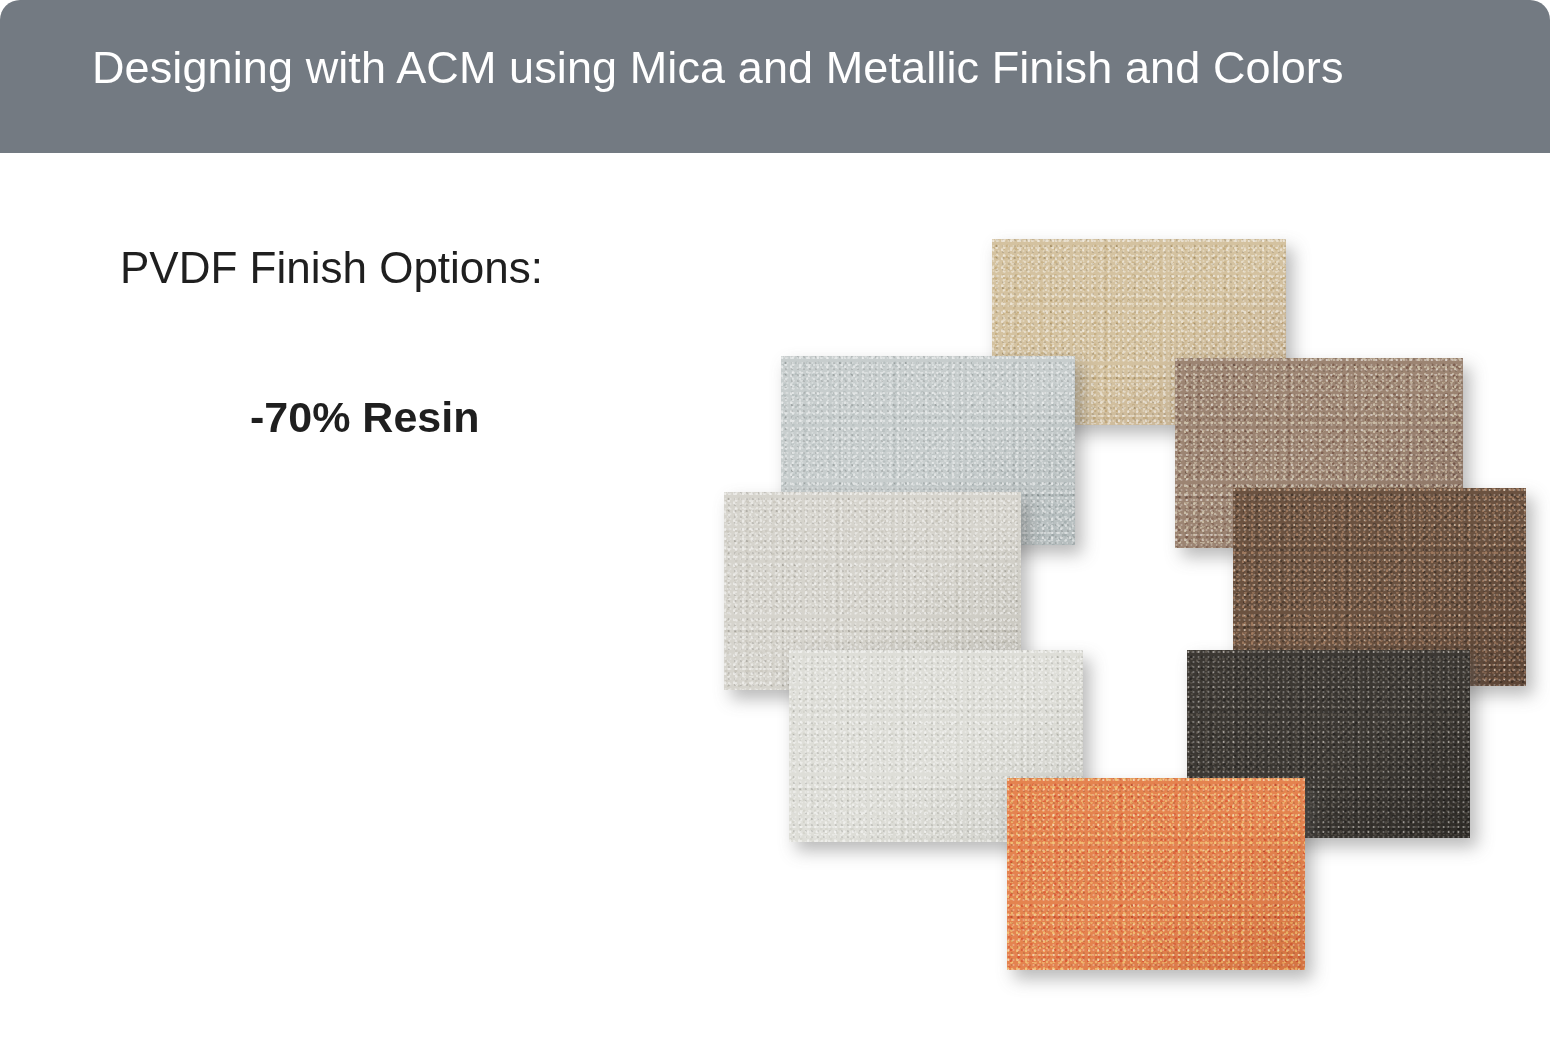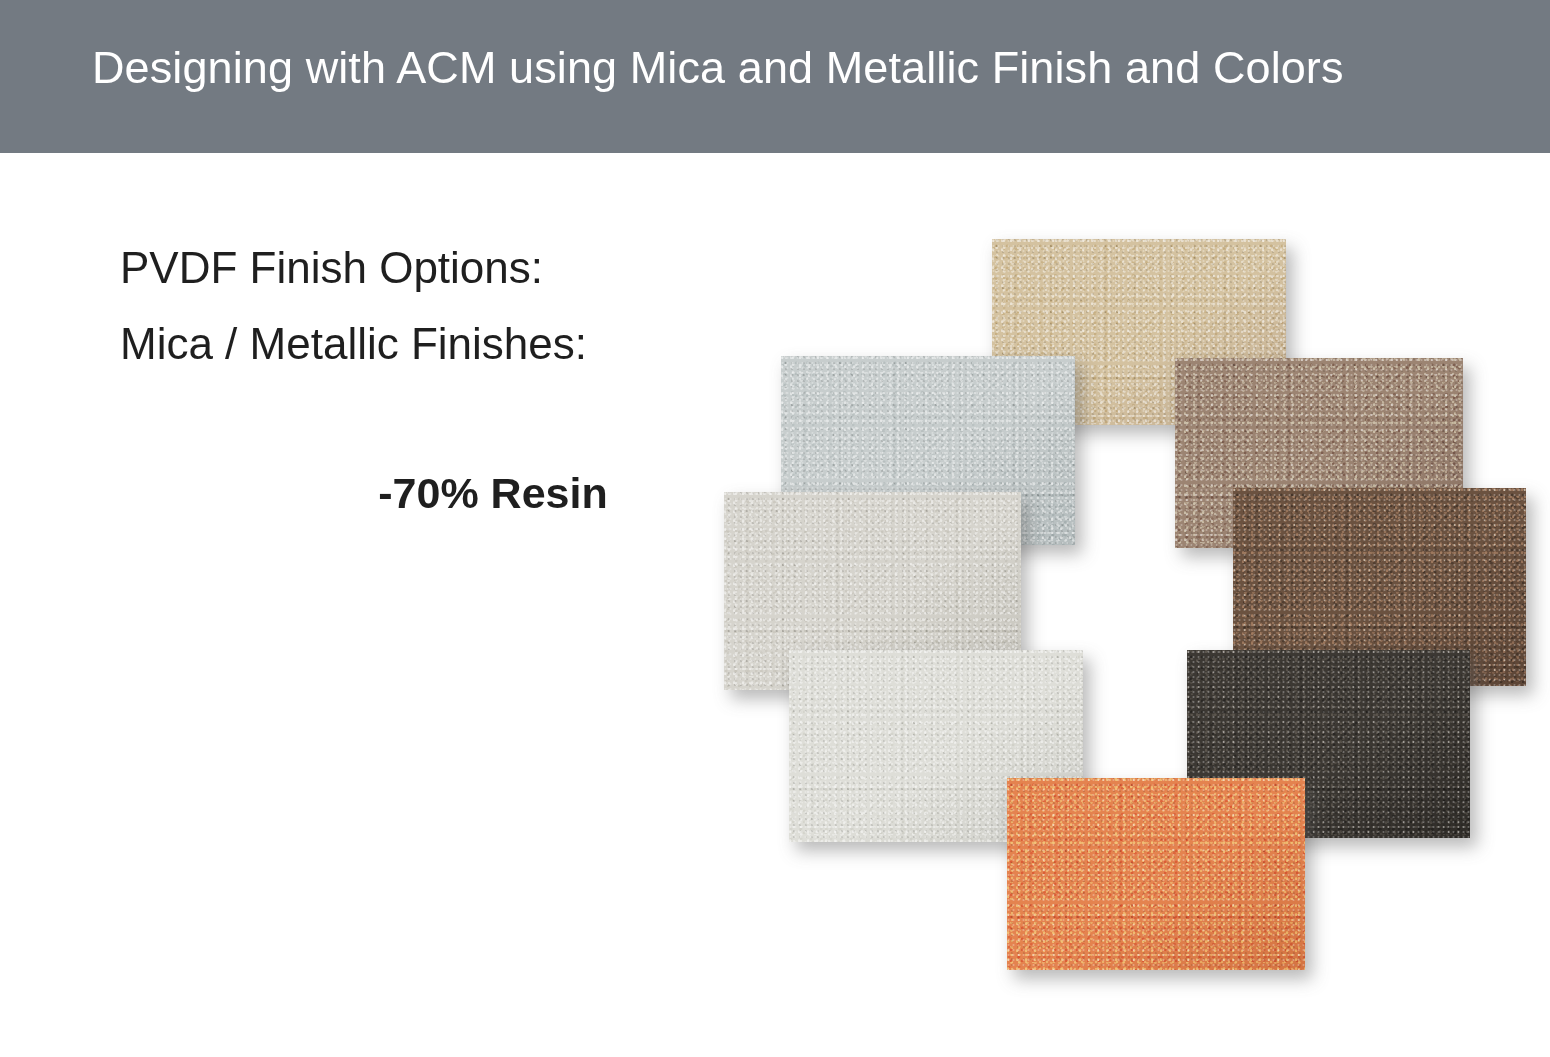--- a/index.html
+++ b/index.html
@@ -12,20 +12,21 @@
     font-family: "Liberation Sans", sans-serif;
     -webkit-font-smoothing: antialiased;
   }
 
   #slide {
     position: relative;
     width: 1550px;
     height: 1057px;
     background: #ffffff;
     overflow: hidden;
+    border-radius: 20px;
   }
 
   
   #header-band {
     position: absolute;
     left: 0;
     top: 0;
     width: 1550px;
     height: 153px;
     background: #737a82;
@@ -55,21 +56,20 @@
     font-weight: normal;
     color: #1f1f1f;
     white-space: nowrap;
   }
   #bullet-list {
     margin: 4px;
     padding: 0;
     list-style: none;
     margin-top: 74px;
     margin-left: 130px;
-    text-align: center;
   }
   #bullet-list li {
     font-size: 43px;
     line-height: 74px;
     font-weight: bold;
     color: #1f1f1f;
     white-space: nowrap;
   }
 
   
@@ -118,21 +118,20 @@
 <body>
 
 <div id="slide">
 
   <div id="header-band">
     <div id="header-title">Designing with ACM using Mica and Metallic Finish and Colors</div>
   </div>
 
   <div id="text-column">
     <div class="heading-line">PVDF Finish Options:</div>
-    <div class="heading-line">Mica / Metallic Finishes:</div>
     <ul id="bullet-list">
       <li>-70% Resin</li>
     </ul>
   </div>
 
   <div id="swatch-collage">
       <div class="swatch" style="left: 992px; top: 239px; width: 294px; height: 186px; background: linear-gradient(145deg, rgb(212, 194, 160) 0%, rgb(212, 194, 160) 55%, rgb(195, 174, 146) 100%);"></div>
       <div class="swatch" style="left: 781px; top: 356px; width: 294px; height: 189px; background: linear-gradient(145deg, rgb(199, 205, 205) 0%, rgb(199, 205, 205) 55%, rgb(180, 188, 189) 100%);"></div>
       <div class="swatch" style="left: 1175px; top: 358px; width: 288px; height: 190px; background: linear-gradient(145deg, rgb(156, 132, 114) 0%, rgb(156, 132, 114) 55%, rgb(139, 114, 99) 100%);"></div>
       <div class="swatch" style="left: 724px; top: 492px; width: 297px; height: 198px; background: linear-gradient(145deg, rgb(214, 212, 205) 0%, rgb(214, 212, 205) 55%, rgb(198, 196, 188) 100%);"></div>

